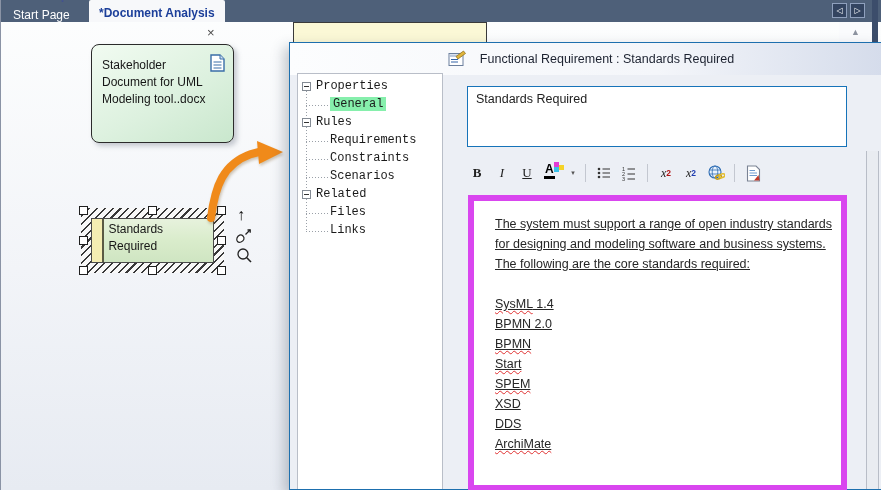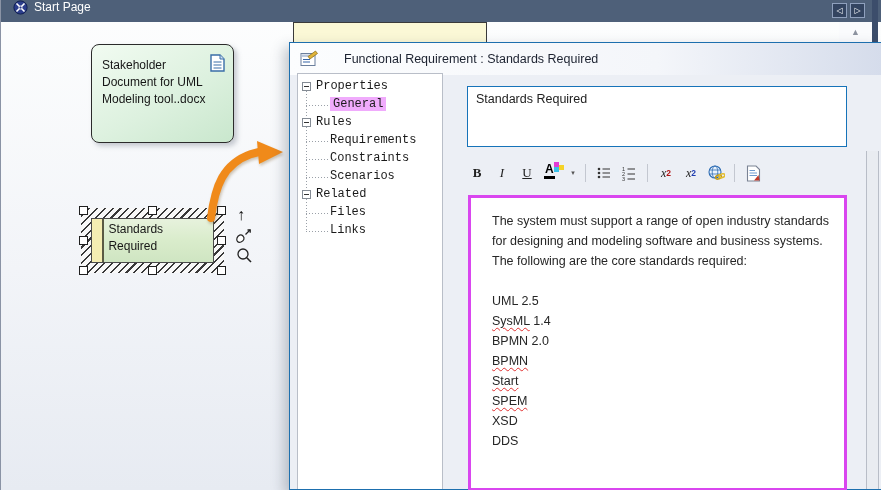--- a/index.html
+++ b/index.html
@@ -2,21 +2,21 @@
 <html><head>
 <meta charset="utf-8">
 <style>
   html,body{margin:0;padding:0;background:#dfe3ea;}
   #app{position:relative;width:881px;height:490px;overflow:hidden;
        font-family:"Liberation Sans",sans-serif;
        background:linear-gradient(180deg,#fdfefe 0%,#f2f4f8 55%,#e7ebf2 100%);
        border-left:1px solid #8a93a5;}
   
   .tabbar{position:absolute;left:0;top:0;width:881px;height:22px;background:#4e6079;}
-  .tab{position:absolute;top:0;height:22px;display:flex;align-items:flex-start;gap:6px;font-size:12px;}
+  .tab{position:absolute;top:0;height:22px;display:flex;align-items:flex-end;gap:6px;font-size:12px;flex-direction:column;}
   .tab.start{left:4px;padding:0 8px;color:#fff;}
   .tab.active{left:88px;padding:0 10px;background:#f7f8fa;border-radius:2px 2px 0 0;
               color:#1c3f9a;font-weight:bold;}
   .tab .close{margin-left:9px;color:#4a4a4a;font-weight:normal;font-size:13px;line-height:1;}
   .navbtn{position:absolute;top:3px;width:15px;height:15px;background:#334460;border:1px solid #8fa0bd;
           color:#fff;font-size:8px;display:flex;align-items:center;justify-content:center;box-sizing:border-box;}
   .navbtn.back{left:831px;} .navbtn.fwd{left:849px;}
   .edge-strip{position:absolute;left:871px;top:0;width:6px;height:44px;background:#3c4d6b;}
   .canvas-scroll{position:absolute;left:838px;top:22px;width:33px;height:20px;background:#fafbfd;
                  display:flex;align-items:center;justify-content:center;color:#8d93a0;font-size:9px;}
@@ -41,32 +41,32 @@
   .h-tl{left:-2px;top:-2px;} .h-tm{left:67px;top:-2px;} .h-tr{left:136px;top:-2px;}
   .h-ml{left:-2px;top:28px;} .h-mr{left:136px;top:28px;}
   .h-bl{left:-2px;top:58px;} .h-bm{left:67px;top:58px;} .h-br{left:136px;top:58px;}
   .act-up{position:absolute;left:236px;top:206px;font-size:16px;font-weight:bold;color:#111;}
   .act-icon{position:absolute;}
   .arrow-svg{position:absolute;left:192px;top:136px;filter:drop-shadow(1px 2px 1.5px rgba(120,90,40,.35));}
   
   .dialog{position:absolute;left:288px;top:42px;width:593px;height:448px;background:#eceff5;
           border:1px solid #1d6fae;border-right:none;box-sizing:border-box;
           box-shadow:-5px 5px 12px rgba(50,60,80,.28);}
-  .dlg-title{height:32px;display:flex;align-items:center;gap:26px;padding-left:10px;
+  .dlg-title{height:32px;display:flex;align-items:center;gap:14px;padding-left:10px;
              background:linear-gradient(90deg,#fcfdfe 0%,#f4f6fa 62%,#d5dceb 100%);
-             font-size:12.5px;color:#1c2230;}
+             font-size:12.5px;color:#1c2230;justify-content:center;}
   .tree-panel{position:absolute;left:7px;top:30px;width:146px;bottom:0;background:#fff;
               border:1px solid #b9bec8;border-bottom:none;box-sizing:border-box;}
   .trow{position:absolute;left:0;height:18px;display:flex;align-items:center;font-size:12px;color:#1a1a1a;}
   .tbox{position:absolute;left:4px;top:4px;width:9px;height:9px;background:#fff;border:1px solid #848b94;
         box-sizing:border-box;z-index:2;}
   .tbox i{position:absolute;left:1px;top:3px;width:5px;height:1px;background:#333;}
   .tlabel{position:absolute;left:18px;top:1px;white-space:nowrap;font-family:Liberation Mono, monospace;}
   .tlabel.child{left:32px;}
-  .tlabel.sel{background:#f0abfc;padding:0 3px;}
+  .tlabel.sel{background:#86efac;padding:0 3px;}
   .tree-vline{position:absolute;left:8px;top:17px;width:1px;height:140px;
               background-image:repeating-linear-gradient(180deg,#9aa0a8 0 1px,transparent 1px 3px);}
   .tree-stub{position:absolute;left:8px;width:22px;height:1px;
              background-image:repeating-linear-gradient(90deg,#9aa0a8 0 1px,transparent 1px 3px);}
   .name-field{position:absolute;left:177px;top:43px;width:380px;height:61px;box-sizing:border-box;
               border:1px solid #1673b9;background:#fff;resize:none;outline:none;
               font-family:"Liberation Sans",sans-serif;font-size:12.5px;color:#222;padding:5px 8px;}
   .rtf-bar{position:absolute;left:175px;top:115px;height:30px;display:flex;align-items:center;gap:1px;}
   .tbtn{width:24px;height:24px;display:flex;align-items:center;justify-content:center;
         font-size:13px;color:#222;box-sizing:border-box;}
@@ -76,42 +76,52 @@
   .fc-a{position:absolute;left:4px;top:2px;font-weight:bold;font-size:12px;border-bottom:3px solid #000;
         padding:0 1px;line-height:13px;}
   .fc-sq{position:absolute;width:5px;height:5px;}
   .caret{width:12px;height:24px;display:flex;align-items:center;justify-content:center;
          font-size:7px;color:#555;}
   .supsub{font-size:12px;font-style:italic;font-family:"Liberation Serif",serif;}
   .supsub .e{font-style:normal;font-family:"Liberation Sans",sans-serif;font-size:8.5px;font-weight:bold;}
   .sup .e{vertical-align:super;color:#b01212;}
   .sub .e{vertical-align:sub;color:#1f3db0;}
   .notes{position:absolute;left:178px;top:152px;width:379px;height:296px;box-sizing:border-box;
-         background:#fff;border:3px solid #d946ef;padding:13px 0 8px 21px;overflow:hidden;
-         font-size:12.5px;line-height:20px;color:#262626;}
+         background:#fff;border:6px solid #d946ef;padding:13px 0 8px 21px;overflow:hidden;
+         font-size:12.5px;line-height:20px;color:#262626;text-decoration:underline;}
   .notes p{margin:0;width:352px;}
   .nblank{height:20px;}
   .nitem{height:20px;white-space:nowrap;}
   .sq{text-decoration:underline wavy #e03131;text-decoration-thickness:1px;text-underline-offset:2px;}
   .dlg-scroll{position:absolute;left:576px;top:108px;width:13px;bottom:0;background:#e9ecf1;
               border-left:1px solid #b8bdc7;border-right:1px solid #b8bdc7;box-sizing:border-box;}
 </style>
 </head>
 <body>
 
 <div id="app">
 
   <div class="tabbar">
     <div class="tab start">
       <svg width="15" height="15" viewBox="0 0 15 15">
         <circle cx="7.5" cy="7.5" r="6.6" fill="#2c3e8c" stroke="#101f52" stroke-width="1"></circle>
         <path d="M3.5 3.5 L11.5 11.5 M11.5 3.5 L3.5 11.5" stroke="#fff" stroke-width="1.6"></path>
         <circle cx="7.5" cy="7.5" r="1.5" fill="#2c3e8c" stroke="#fff" stroke-width="0.8"></circle>
       </svg>
       <span>Start Page</span>
+    </div>
+    <div class="tab active">
+      <svg width="14" height="14" viewBox="0 0 14 14">
+        <rect x="3.5" y="1" width="7" height="4" fill="#f3e9b0" stroke="#8d2b2b"></rect>
+        <path d="M7 5 V8 M3.5 8 H10.5 M3.5 8 V10 M10.5 8 V10" stroke="#8d2b2b" fill="none"></path>
+        <rect x="0.5" y="10" width="5.5" height="3.5" fill="#fff" stroke="#8d2b2b"></rect>
+        <rect x="8" y="10" width="5.5" height="3.5" fill="#fff" stroke="#8d2b2b"></rect>
+      </svg>
+      <span>*Document Analysis</span>
+      <span class="close">×</span>
     </div>
     <div class="navbtn back">
       <span>◁</span>
     </div>
     <div class="navbtn fwd">
       <span>▷</span>
     </div>
   </div>
   <div class="edge-strip"></div>
   <div class="canvas-scroll">
@@ -278,26 +288,26 @@
           <path d="M1.5 1 H10 L13.5 4.5 V16 H1.5 Z" fill="#fff" stroke="#7a8394" stroke-width="1.1"></path>
           <path d="M3.5 5.5 H9 M3.5 8 H11 M3.5 10.5 H11" stroke="#6f9bd0" stroke-width="1"></path>
           <polygon points="8,15.5 12.5,10 13.5,15.5" fill="#c0392b"></polygon>
         </svg>
       </div>
     </div>
 
     <div class="notes">
       <p>The system must support a range of open industry standards for designing and modeling software and business systems. The following are the core standards required:</p>
       <div class="nblank"></div>
-      <div class="nitem"><span>UML 2.5</span><span></span></div>
       <div class="nitem"><span class="sq">SysML</span><span> 1.4</span></div>
       <div class="nitem"><span>BPMN 2.0</span><span></span></div>
       <div class="nitem"><span class="sq">BPMN</span><span></span></div>
       <div class="nitem"><span class="sq">Start</span><span></span></div>
       <div class="nitem"><span class="sq">SPEM</span><span></span></div>
       <div class="nitem"><span>XSD</span><span></span></div>
       <div class="nitem"><span>DDS</span><span></span></div>
+      <div class="nitem"><span class="sq">ArchiMate</span><span></span></div>
     </div>
 
     <div class="dlg-scroll"></div>
   </div>
 
 </div>
 
 </body></html>

